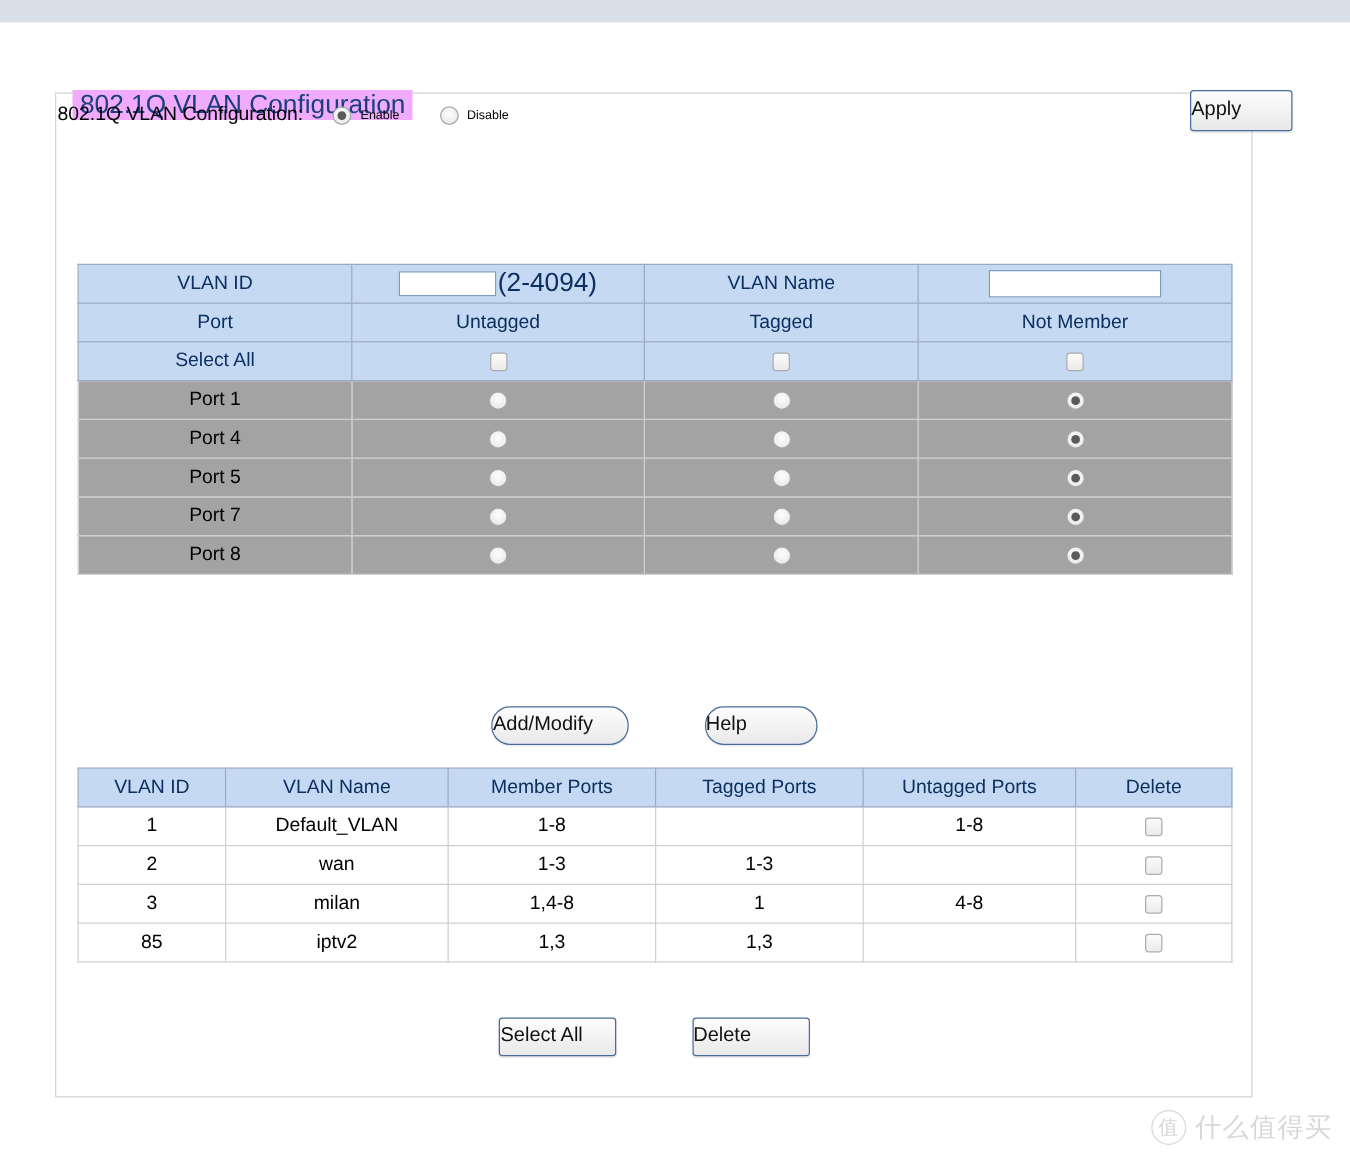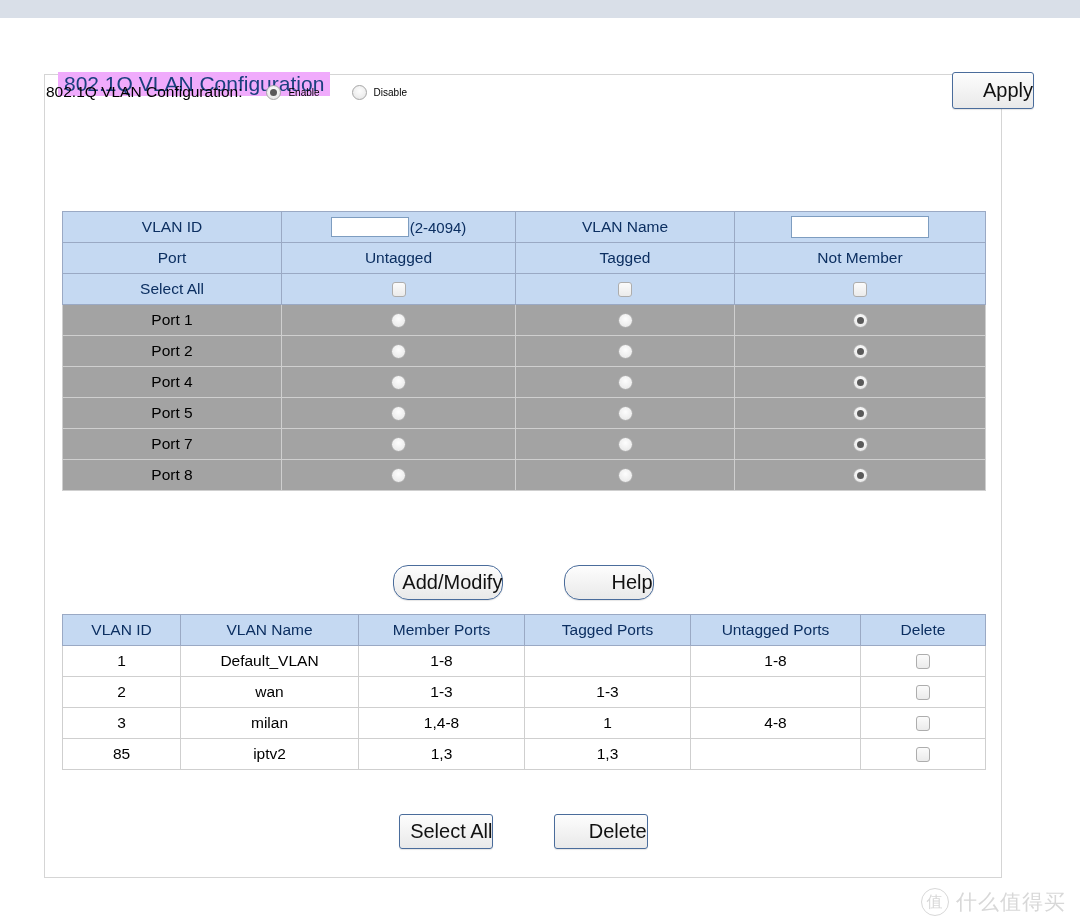--- a/index.html
+++ b/index.html
@@ -106,24 +106,24 @@
     flex: none;
   }
 
   
   .btn {
     display: inline-block;
     border: 1px solid #4a6c9b;
     border-radius: 3px;
     background: linear-gradient(#fdfdfd 0%, #f3f3f3 50%, #e9e9e9 100%);
     font-family: "Liberation Sans", sans-serif;
-    font-size: 20px;
+    font-size: 16px;
     color: #111;
     padding: 5px 14px 6px 14px;
-    text-align: right;
+    text-align: left;
     line-height: 1.1;
     box-shadow: 0 1px 1px rgba(0,0,0,0.10);
     cursor: pointer;
     white-space: nowrap;
   }
   .btn-apply {
     position: absolute;
     right: 46px;
     top: 72px;
     width: 80px;
@@ -179,21 +179,21 @@
     width: 138px;
     height: 22px;
     border: 1px solid #7e9dc0;
     background: #ffffff;
     box-sizing: border-box;
     font-family: "Liberation Sans", sans-serif;
     font-size: 14px;
     padding: 0 3px;
   }
   .range-hint {
-    font-size: 15px;
+    font-size: 21px;
     color: #0c2f61;
     vertical-align: middle;
     margin-left: 1px;
   }
 
   .mid-buttons {
     position: absolute;
     left: 62px;
     top: 565px;
     width: 923px;
@@ -338,38 +338,20 @@
             <span class="radio"></span>
           </div>
         </td>
         <td>
           <div class="cell-center">
             <span class="radio checked"></span>
           </div>
         </td>
       </tr>
       <tr class="body">
-        <td>Port 2</td>
-        <td>
-          <div class="cell-center">
-            <span class="radio"></span>
-          </div>
-        </td>
-        <td>
-          <div class="cell-center">
-            <span class="radio"></span>
-          </div>
-        </td>
-        <td>
-          <div class="cell-center">
-            <span class="radio checked"></span>
-          </div>
-        </td>
-      </tr>
-      <tr class="body">
         <td>Port 4</td>
         <td>
           <div class="cell-center">
             <span class="radio"></span>
           </div>
         </td>
         <td>
           <div class="cell-center">
             <span class="radio"></span>
           </div>

